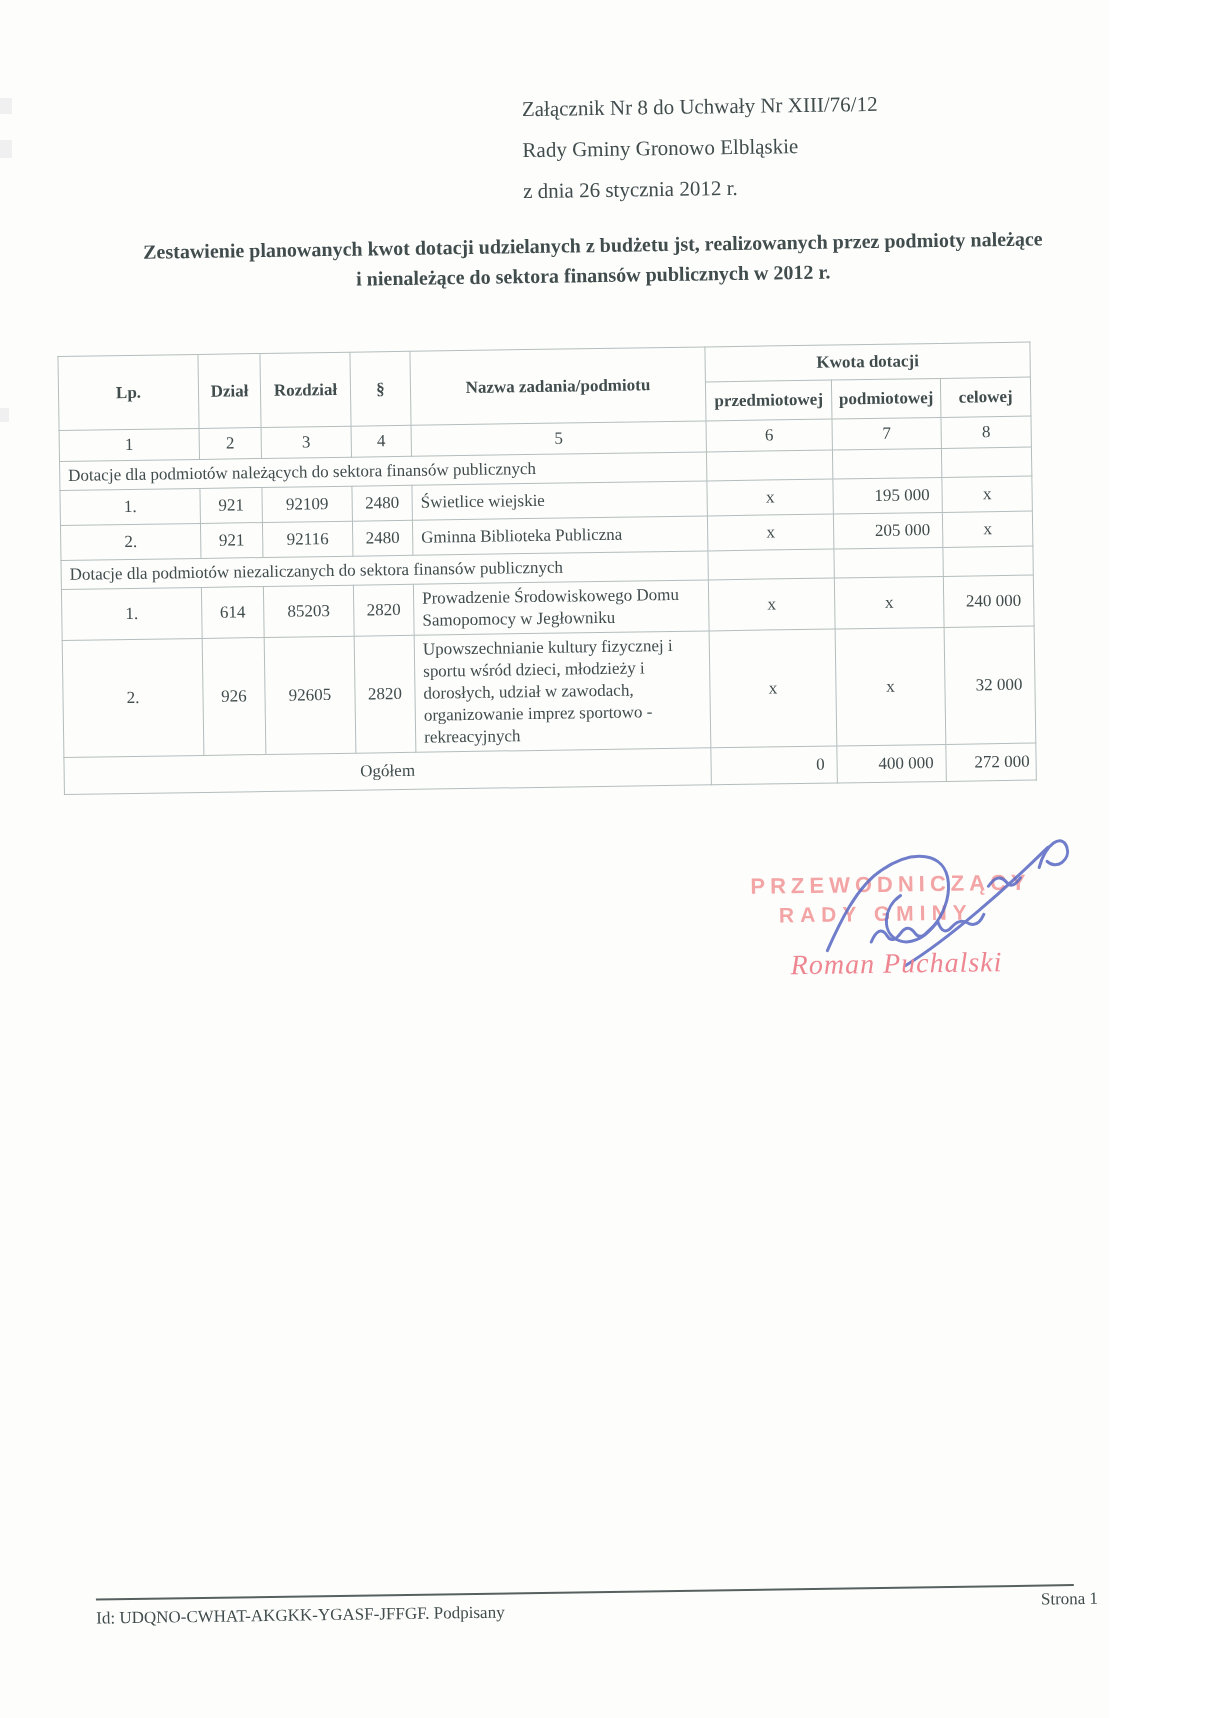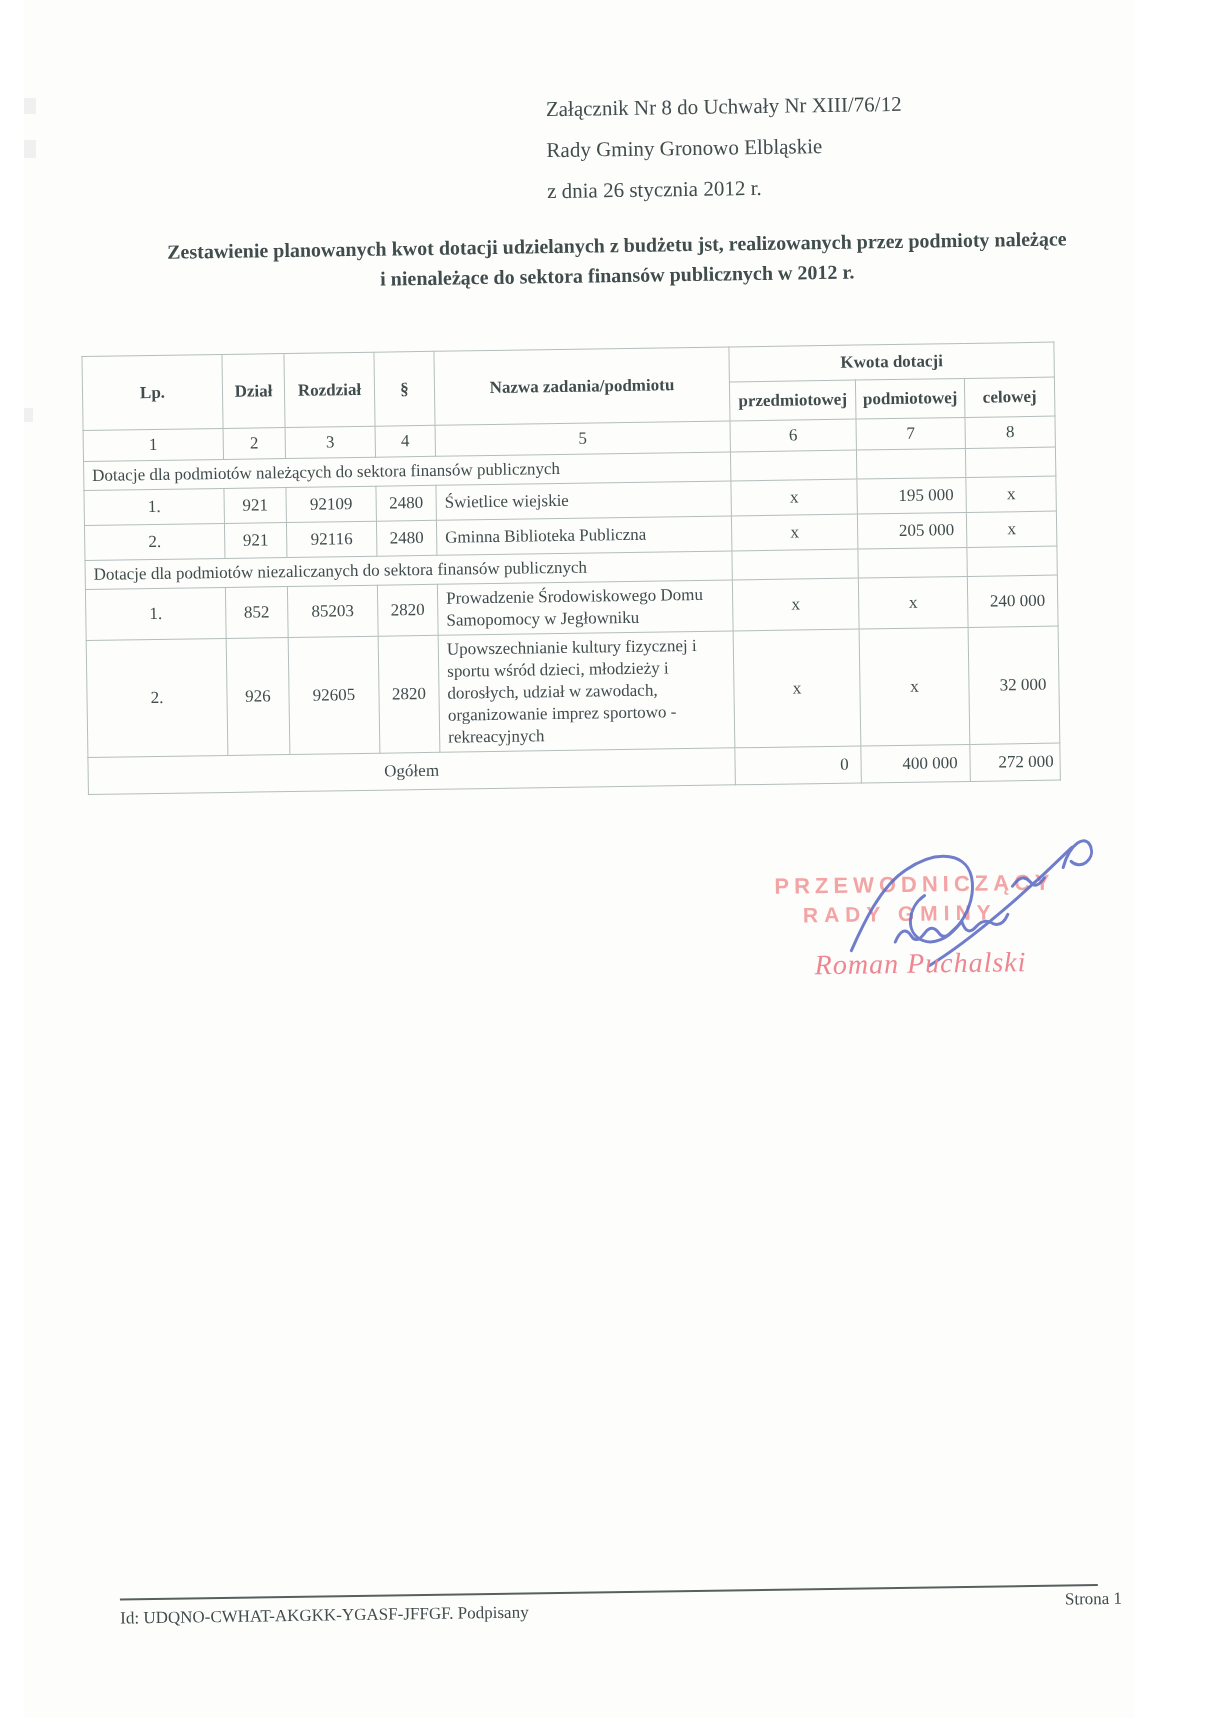--- a/index.html
+++ b/index.html
@@ -1,21 +1,20 @@
 <!DOCTYPE html>
 <html><head>
 <meta charset="utf-8">
 <style>
   html,body { margin:0; padding:0; background:#ffffff; }
   .page {
     position:relative; width:1110px; height:1718px;
     background:#fdfdfc; overflow:hidden;
     font-family:"Liberation Serif", serif;
     color:#414c4d;
-    margin-left:24px;
   }
   .rot { position:absolute; inset:0; transform:rotate(-0.85deg); transform-origin:602px 860px; }
 
   .art { position:absolute; background:#f0f0f0; }
   .art1 { left:0; top:98px;  width:12px; height:16px; }
   .art2 { left:0; top:140px; width:12px; height:18px; }
   .art3 { left:0; top:408px; width:9px;  height:14px; }
 
   .doc-header { position:absolute; left:533px; top:88px; font-size:21px; line-height:41px; white-space:nowrap; }
 
@@ -147,21 +146,21 @@
           <td class="c">x</td>
         </tr>
         <tr>
           <td class="sect" colspan="5">Dotacje dla podmiotów niezaliczanych do sektora finansów publicznych</td>
           <td></td>
           <td></td>
           <td></td>
         </tr>
         <tr class="data-row">
           <td class="c">1.</td>
-          <td class="c">852</td>
+          <td class="c">614</td>
           <td class="c">85203</td>
           <td class="c">2820</td>
           <td class="name-cell">Prowadzenie Środowiskowego Domu Samopomocy w Jegłowniku</td>
           <td class="c">x</td>
           <td class="c">x</td>
           <td class="r num">240 000</td>
         </tr>
         <tr class="data-row">
           <td class="c">2.</td>
           <td class="c">926</td>

